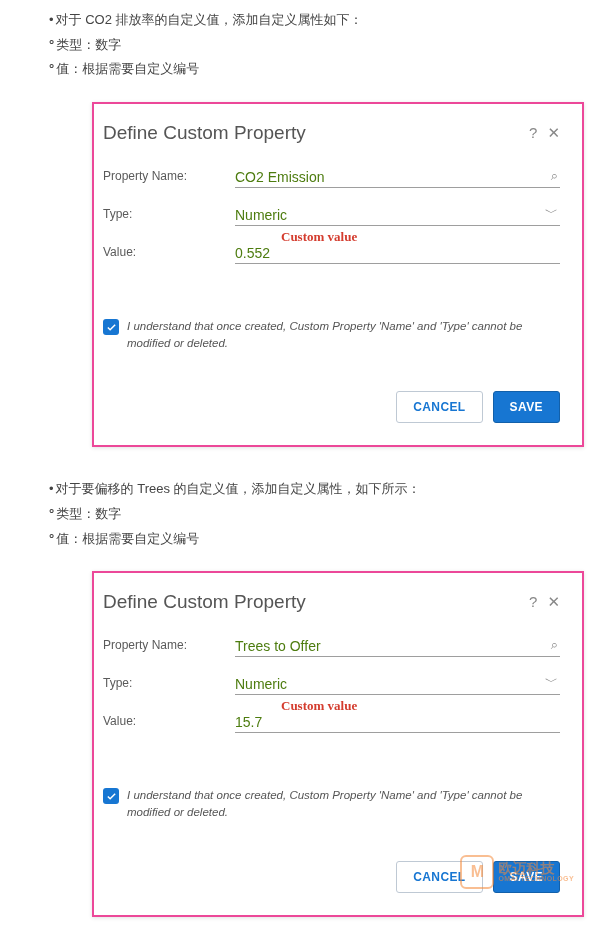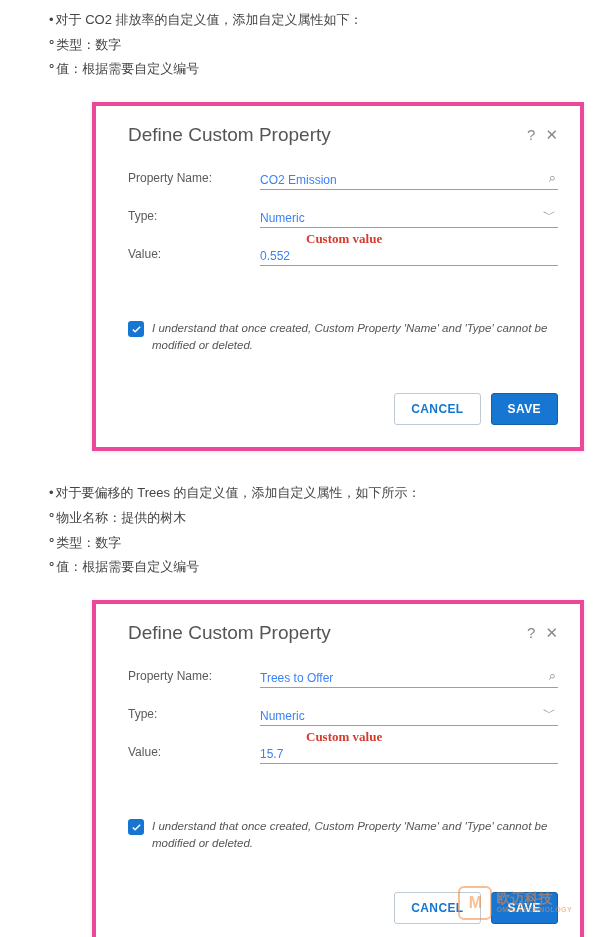--- a/index.html
+++ b/index.html
@@ -23,44 +23,44 @@
   }
   .page { width: 596px; padding: 6px 0 20px 0; box-sizing: border-box; }
   .top-text { padding: 2px 8px 0 8px; font-size: 13px; line-height: 1.9; color: #444; }
   .top-text .row { display: block; margin-left: 41px; }
   .bullet::before { content: "\2022"; margin-right: 2px; }
   .subbul::before { content: "\00B0"; margin-right: 2px; font-weight: bold; }
 
   .dialog-wrap { display: flex; justify-content: flex-end; padding-right: 12px; margin-top: 20px; }
   .dialog {
     width: 492px;
-    border: 4px solid #ec4899;
+    border: 2px solid #ec4899;
     box-shadow: 0 1px 4px rgba(0,0,0,0.12);
     background: #fff;
-    padding: 18px 22px 22px 32px;
+    padding: 18px 22px 22px 9px;
     box-sizing: border-box;
     position: relative;
   }
   .dlg-head { display: flex; align-items: center; }
   .dlg-title { font-size: 19px; color: #555; font-weight: 400; flex: 1; }
   .dlg-icons { display: flex; gap: 10px; color: #888; font-size: 15px; }
   .x-icon { font-weight: 300; }
   .q-icon { cursor: help; }
 
   .form { margin-top: 16px; }
   .frow { display: flex; align-items: center; height: 32px; margin-bottom: 6px; }
   .flabel { width: 132px; font-size: 12px; color: #5a5a5a; }
   .finput {
     flex: 1;
     position: relative;
     border-bottom: 1px solid var(--underline);
     height: 22px;
     display: flex; align-items: flex-end;
   }
-  .finput .val { font-size: 12px; color: #3b82f6; padding-bottom: 2px; }
+  .finput .val { font-size: 14px; color: #4d7c0f; padding-bottom: 2px; }
   .finput .tail-icon {
     position: absolute; right: 2px; bottom: 3px; color: #888; font-size: 13px;
   }
   .custom-note {
     position: absolute; left: 46px; bottom: 18px; font-family: "Comic Sans MS", "Segoe Script", cursive;
     color: var(--red); font-size: 13px; font-weight: bold;
   }
 
   .consent { display: flex; align-items: flex-start; gap: 8px; margin-top: 50px; font-style: italic; }
   .chk {
@@ -144,21 +144,20 @@
       </div>
       <div class="btnbar">
         <span class="btn btn-cancel">CANCEL</span>
         <span class="btn btn-save">SAVE</span>
       </div>
     </div>
   </div>
 
   <div class="top-text" style="margin-top:28px">
     <span class="row bullet">对于要偏移的 Trees 的自定义值，添加自定义属性，如下所示：</span>
-    <span class="row subbul">物业名称：提供的树木</span>
     <span class="row subbul">类型：数字</span>
     <span class="row subbul">值：根据需要自定义编号</span>
   </div>
 
   <div class="dialog-wrap">
     <div class="dialog">
       <div class="dlg-head">
         <div class="dlg-title">Define Custom Property</div>
         <div class="dlg-icons">
           <span class="q-icon">?</span>

